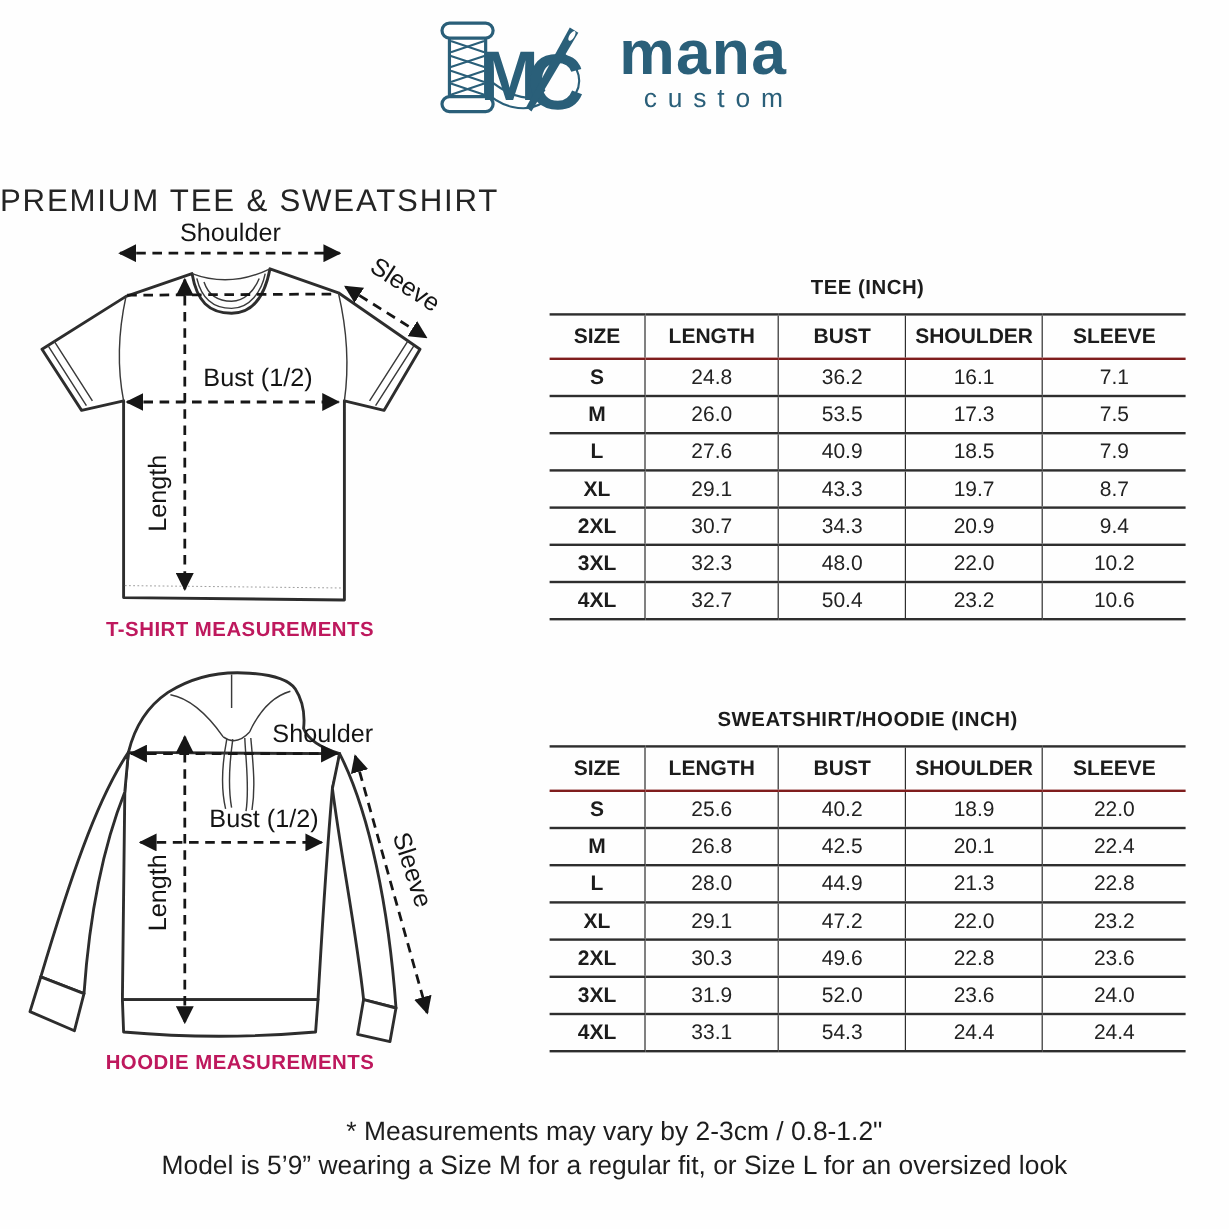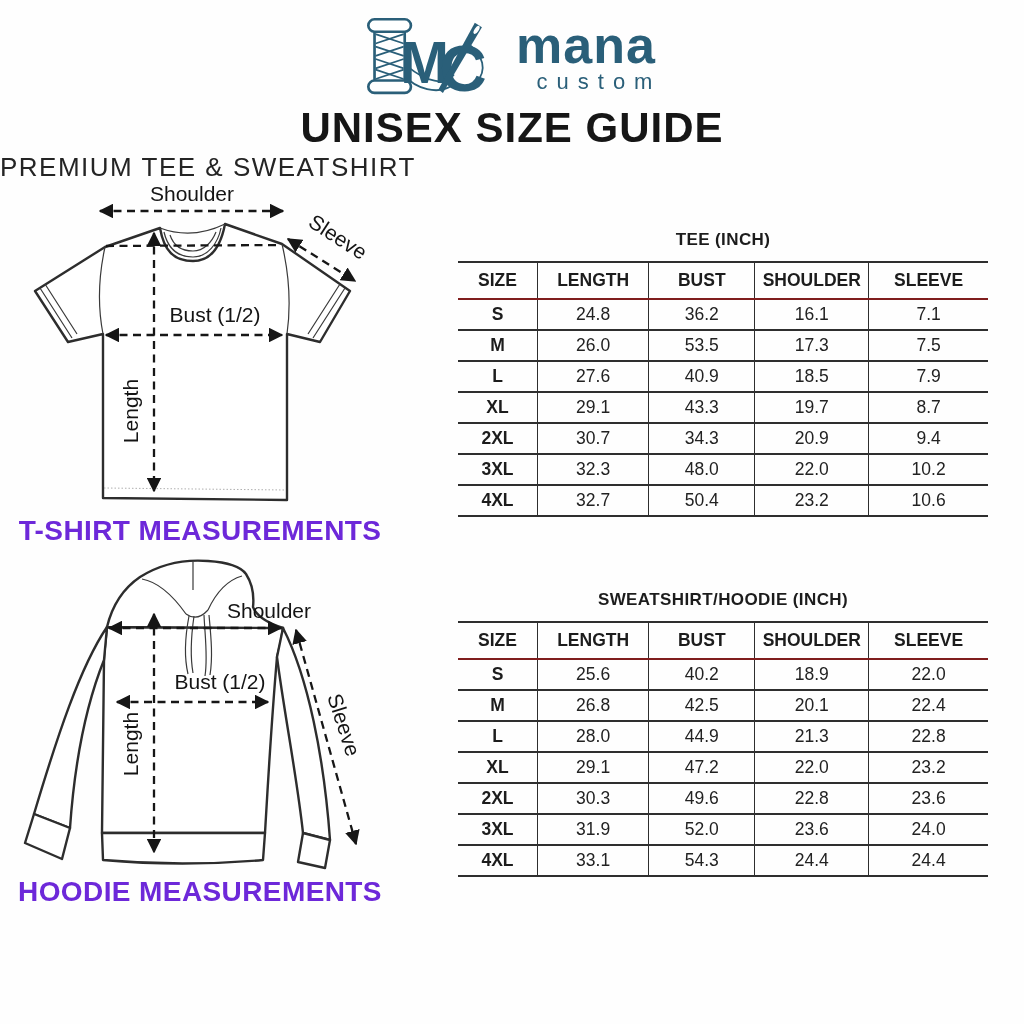--- a/index.html
+++ b/index.html
@@ -23,21 +23,21 @@
   .subtitle {
     position:absolute; top:152px; left:0; width:100%; text-align:left;
     font-size:26px; font-weight:400; letter-spacing:1.5px; color:#242424;
   }
   
   .fig { position:absolute; left:12px; }
   .fig-tshirt { top:183px; }
   .fig-hoodie { top:552px; }
   .fig-caption {
     position:absolute; left:0; width:400px; text-align:center;
-    font-size:28px; font-weight:700; letter-spacing:0.4px; color:#6d28d9;
+    font-size:17px; font-weight:700; letter-spacing:0.4px; color:#be185d;
   }
   .cap-tshirt { top:515px; }
   .cap-hoodie { top:876px; }
   .garment { fill:#ffffff; stroke:#2d2d2d; stroke-width:2.4; stroke-linejoin:round; }
   .detail  { fill:none; stroke:#3a3a3a; stroke-width:1.2; }
   .faint   { fill:none; stroke:#9a9a9a; stroke-width:0.8; stroke-dasharray:1.5 2; }
   .meas    { fill:none; stroke:#161616; stroke-width:2.3; stroke-dasharray:8 5.5; }
   .mlabel  { font-family:"Liberation Sans", sans-serif; font-size:21px; font-weight:500; fill:#141414; }
   
   .table-section { position:absolute; left:458px; width:530px; }
@@ -90,21 +90,20 @@
 
       <polygon points="126,9 134,14 90,88 85,84" fill="#2a5f79"></polygon>
       <ellipse cx="128" cy="17" rx="2.3" ry="5.2" fill="#ffffff" transform="rotate(33 128 17)"></ellipse>
     </svg>
     <div class="brand-text">
       <div class="brand-name">mana</div>
       <div class="brand-sub">custom</div>
     </div>
   </div>
 
-  <div class="main-title">UNISEX SIZE GUIDE</div>
   <div class="subtitle">PREMIUM TEE &amp; SWEATSHIRT</div>
 
   <svg class="fig fig-tshirt" width="432" height="330" viewBox="0 0 432 330">
     <defs>
       <marker id="arwT" viewBox="0 0 10 10" refX="9" refY="5" markerWidth="6.5" markerHeight="6.5" orient="auto-start-reverse">
         <path d="M0,0 L10,5 L0,10 z" fill="#161616"></path>
       </marker>
     </defs>
 
     <path class="garment" d="M148,45
@@ -314,14 +313,18 @@
             <td class="size-col">4XL</td>
             <td>33.1</td>
             <td>54.3</td>
             <td>24.4</td>
             <td>24.4</td>
           </tr>
         </tbody>
       </table>
   </div>
 
+  <div class="footer">
+    <p>* Measurements may vary by 2-3cm / 0.8-1.2"</p>
+    <p>Model is 5’9” wearing a Size M for a regular fit, or Size L for an oversized look</p>
+  </div>
 
 </div>
 
 </body></html>

